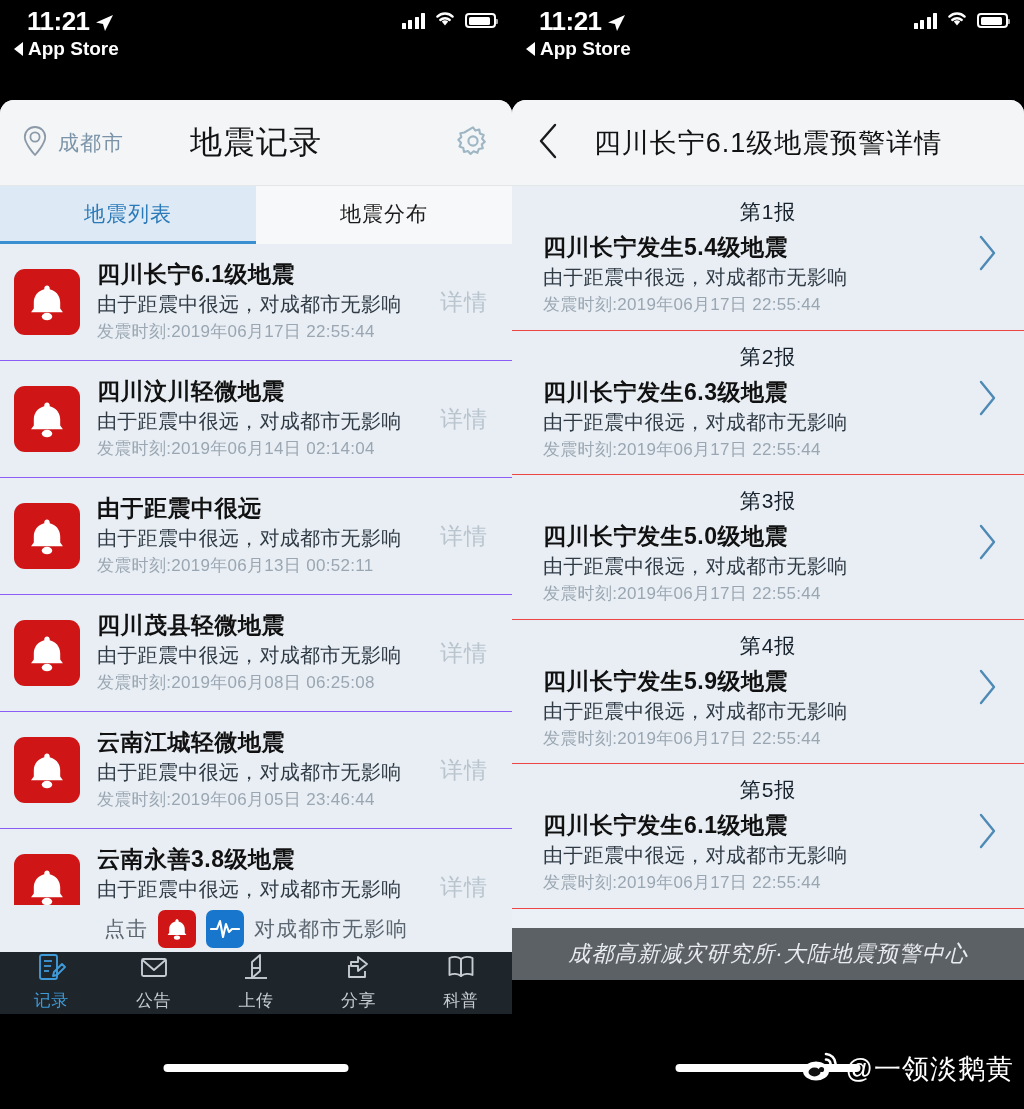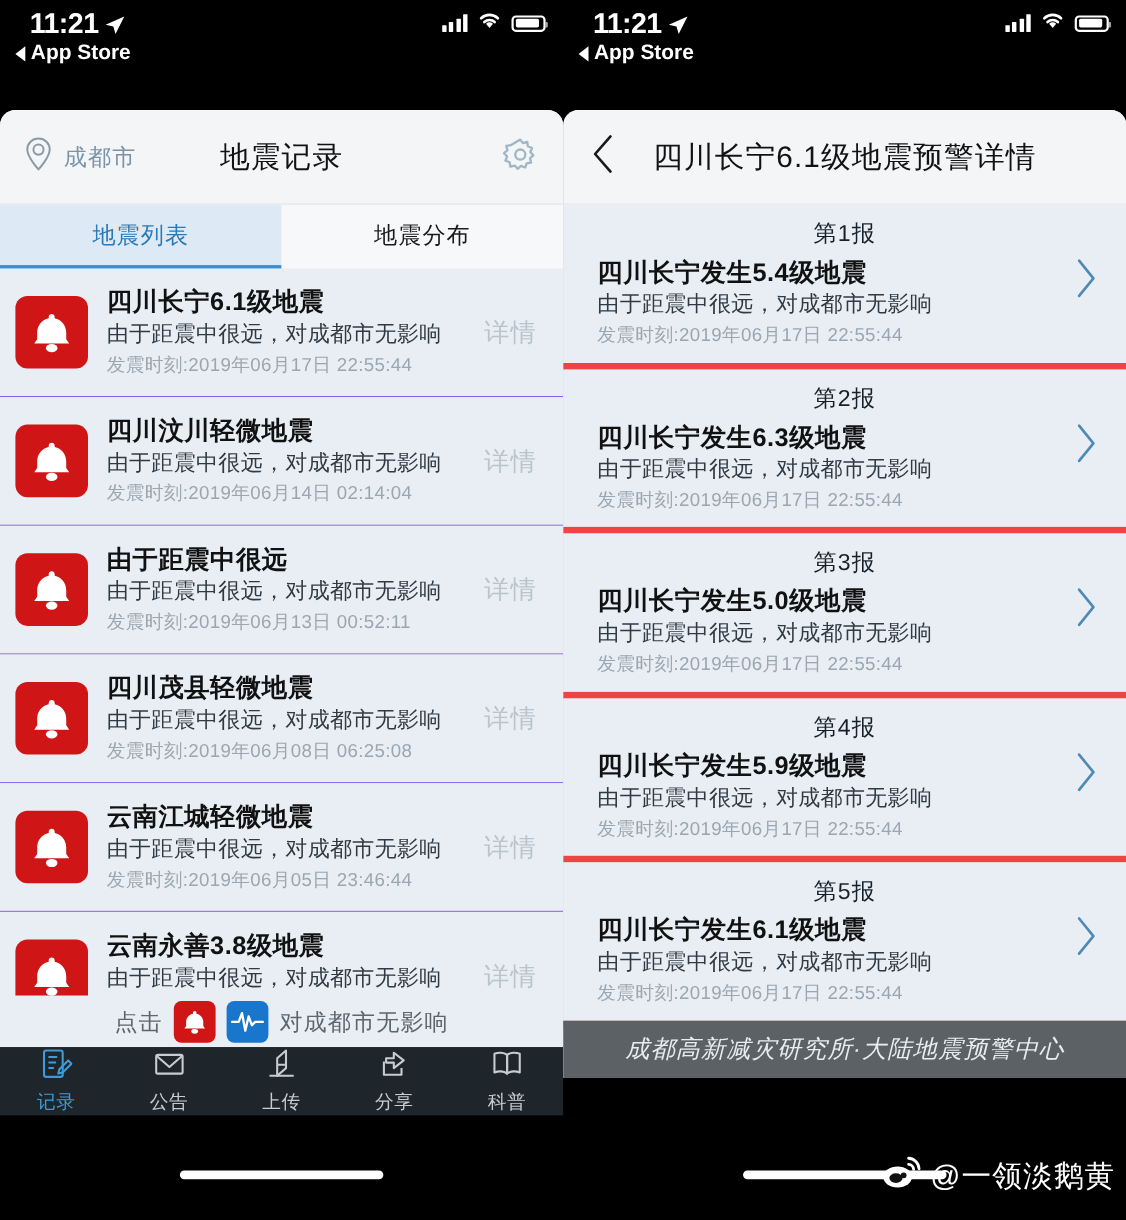--- a/index.html
+++ b/index.html
@@ -60,21 +60,21 @@
   
   .navbar {
     position: relative; height: 86px; background: #f3f5f7;
     border-bottom: 1px solid #e3e7ea;
     display: flex; align-items: center;
   }
   .loc { display: flex; align-items: center; gap: 9px; margin-left: 21px; }
   .loc-label { font-size: 21px; color: #7b93a8; letter-spacing: 1px; }
   .nav-title {
     position: absolute; left: 0; right: 0; text-align: center;
-    font-size: 27px; color: #121212; letter-spacing: 1px; pointer-events: none;
+    font-size: 32px; color: #121212; letter-spacing: 1px; pointer-events: none;
   }
   .gear { position: absolute; right: 22px; top: 50%; transform: translateY(-50%); }
 
   
   .tabs { display: flex; height: 58px; background: #f7f8f9; }
   .tab {
     flex: 1; display: flex; align-items: center; justify-content: center;
     font-size: 21px; color: #1a1a1a; letter-spacing: 1px;
     border-bottom: 3px solid transparent; background: #f7f8f9;
   }
@@ -121,21 +121,21 @@
     position: relative; height: 86px; background: #f3f5f7;
     border-bottom: 1px solid #e3e7ea; display: flex; align-items: center;
   }
   .back-chev { margin-left: 24px; }
   .nav-title-r {
     position: absolute; left: 0; right: 0; text-align: center;
     font-size: 27px; color: #121212; letter-spacing: 1px; pointer-events: none;
   }
   .report-list { background: #e8eef4; }
   .report {
-    border-bottom: 6px solid #ef4444; padding: 8px 0 12px 0; background: #e8eef4;
+    border-bottom: 1px solid #ef4444; padding: 8px 0 12px 0; background: #e8eef4;
     position: relative;
   }
   .rep-head { text-align: center; font-size: 21px; color: #16202a; letter-spacing: 1px; padding: 4px 0 6px 0; }
   .rep-body { display: flex; align-items: flex-start; padding: 0 0 0 31px; }
   .rep-text { flex: 1; min-width: 0; }
   .rep-title { font-size: 23px; font-weight: bold; color: #111; letter-spacing: 0.5px; line-height: 1.35; }
   .rep-desc { font-size: 20px; color: #2f3a44; letter-spacing: 0.3px; line-height: 1.45; }
   .rep-time { font-size: 17px; color: #9aa6b1; letter-spacing: 0.3px; line-height: 1.5; }
   .rep-chev { margin-right: 24px; flex: none; }
 

